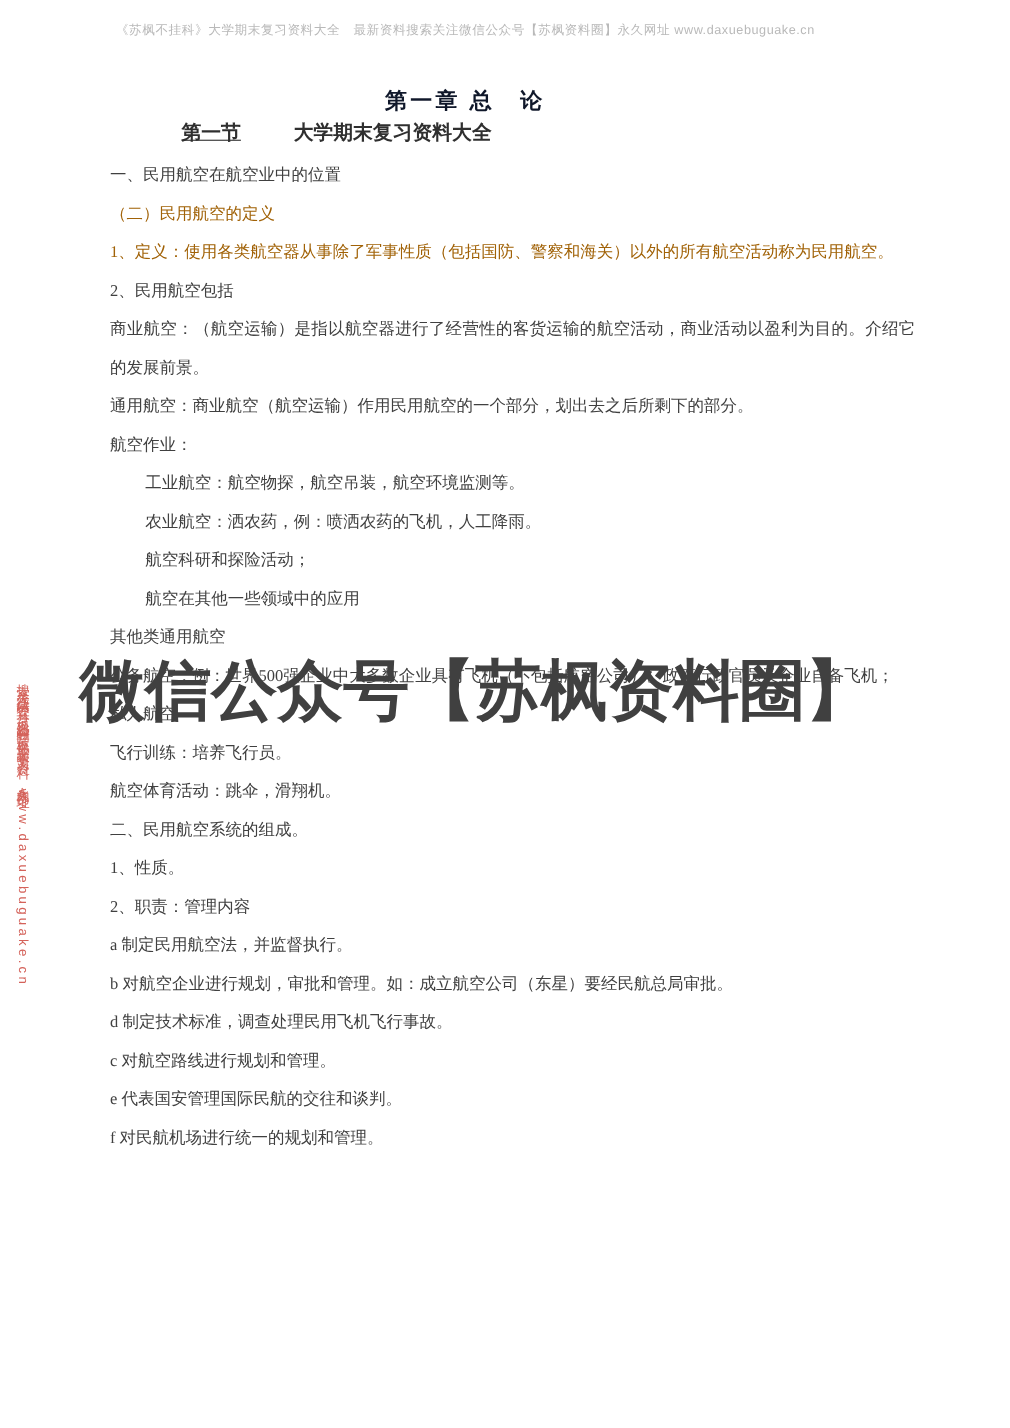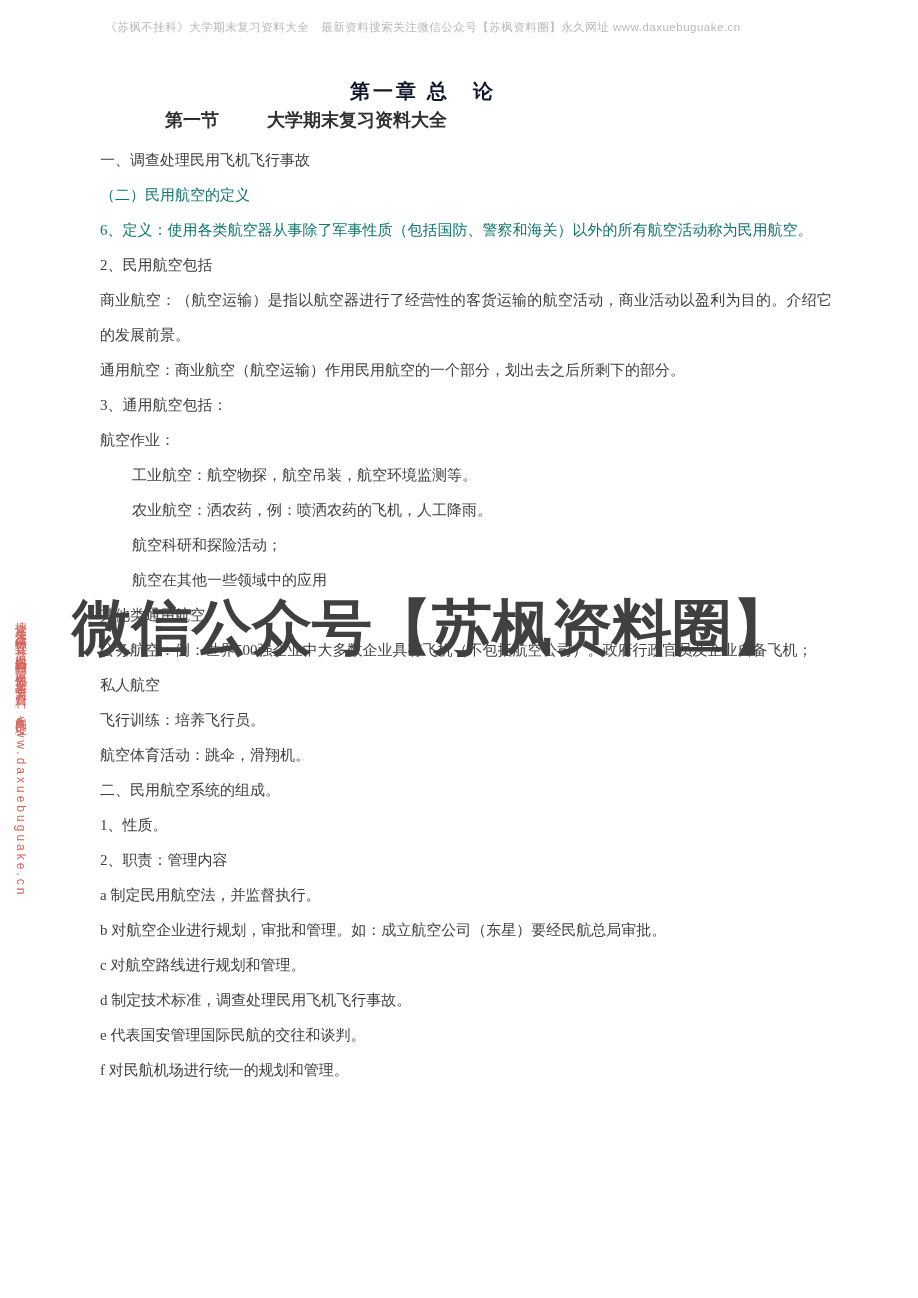--- a/index.html
+++ b/index.html
@@ -38,33 +38,33 @@
     letter-spacing: 3px;
   }
   .section-heading {
     position: absolute;
     top: 108px;
     left: 165px;
     font-size: 18px;
     font-weight: bold;
     color: #2f2f2f;
   }
-  .section-heading .sec-label { margin-right: 48px; }
+  .section-heading .sec-label { margin-right: 48px; text-decoration: underline; }
   .content {
     position: absolute;
     top: 143px;
     left: 100px;
     width: 732px;
     font-size: 15px;
     line-height: 35px;
     color: #404040;
     text-align: justify;
   }
   .p { margin: 0; }
-  .p.red { color: #0f766e; }
+  .p.red { color: #a16207; }
   .p.ind { padding-left: 32px; }
   .watermark-banner {
     position: absolute;
     top: 588px;
     left: 72px;
     width: 740px;
     font-size: 60px;
     font-weight: bold;
     color: #404040;
     white-space: nowrap;
@@ -92,44 +92,43 @@
 
   <div class="doc-header">《苏枫不挂科》大学期末复习资料大全　最新资料搜索关注微信公众号【苏枫资料圈】永久网址 www.daxuebuguake.cn</div>
 
   <div class="chapter-title">第一章 总　论</div>
 
   <div class="section-heading">
     <span class="sec-label">第一节</span><span>大学期末复习资料大全</span>
   </div>
 
   <div class="content">
-    <p class="p">一、调查处理民用飞机飞行事故</p>
+    <p class="p">一、民用航空在航空业中的位置</p>
     <p class="p red">（二）民用航空的定义</p>
-    <p class="p red">6、定义：使用各类航空器从事除了军事性质（包括国防、警察和海关）以外的所有航空活动称为民用航空。</p>
+    <p class="p red">1、定义：使用各类航空器从事除了军事性质（包括国防、警察和海关）以外的所有航空活动称为民用航空。</p>
     <p class="p">2、民用航空包括</p>
     <p class="p">商业航空：（航空运输）是指以航空器进行了经营性的客货运输的航空活动，商业活动以盈利为目的。介绍它的发展前景。</p>
     <p class="p">通用航空：商业航空（航空运输）作用民用航空的一个部分，划出去之后所剩下的部分。</p>
-    <p class="p">3、通用航空包括：</p>
     <p class="p">航空作业：</p>
     <p class="p ind">工业航空：航空物探，航空吊装，航空环境监测等。</p>
     <p class="p ind">农业航空：洒农药，例：喷洒农药的飞机，人工降雨。</p>
     <p class="p ind">航空科研和探险活动；</p>
     <p class="p ind">航空在其他一些领域中的应用</p>
     <p class="p">其他类通用航空</p>
     <p class="p">公务航空：例：世界500强企业中大多数企业具有飞机（不包括航空公司）。政府行政官员及企业自备飞机；</p>
     <p class="p">私人航空</p>
     <p class="p">飞行训练：培养飞行员。</p>
     <p class="p">航空体育活动：跳伞，滑翔机。</p>
     <p class="p">二、民用航空系统的组成。</p>
     <p class="p">1、性质。</p>
     <p class="p">2、职责：管理内容</p>
     <p class="p">a 制定民用航空法，并监督执行。</p>
     <p class="p">b 对航空企业进行规划，审批和管理。如：成立航空公司（东星）要经民航总局审批。</p>
+    <p class="p">d 制定技术标准，调查处理民用飞机飞行事故。</p>
     <p class="p">c 对航空路线进行规划和管理。</p>
-    <p class="p">d 制定技术标准，调查处理民用飞机飞行事故。</p>
     <p class="p">e 代表国安管理国际民航的交往和谈判。</p>
     <p class="p">f 对民航机场进行统一的规划和管理。</p>
   </div>
 
   <div class="watermark-banner">微信公众号【苏枫资料圈】</div>
 
   <div class="watermark-vertical">搜索关注微信公众号【苏枫资料圈】苏枫最新大学复习资料，永久网址www.daxuebuguake.cn</div>
 
 </div>
 

